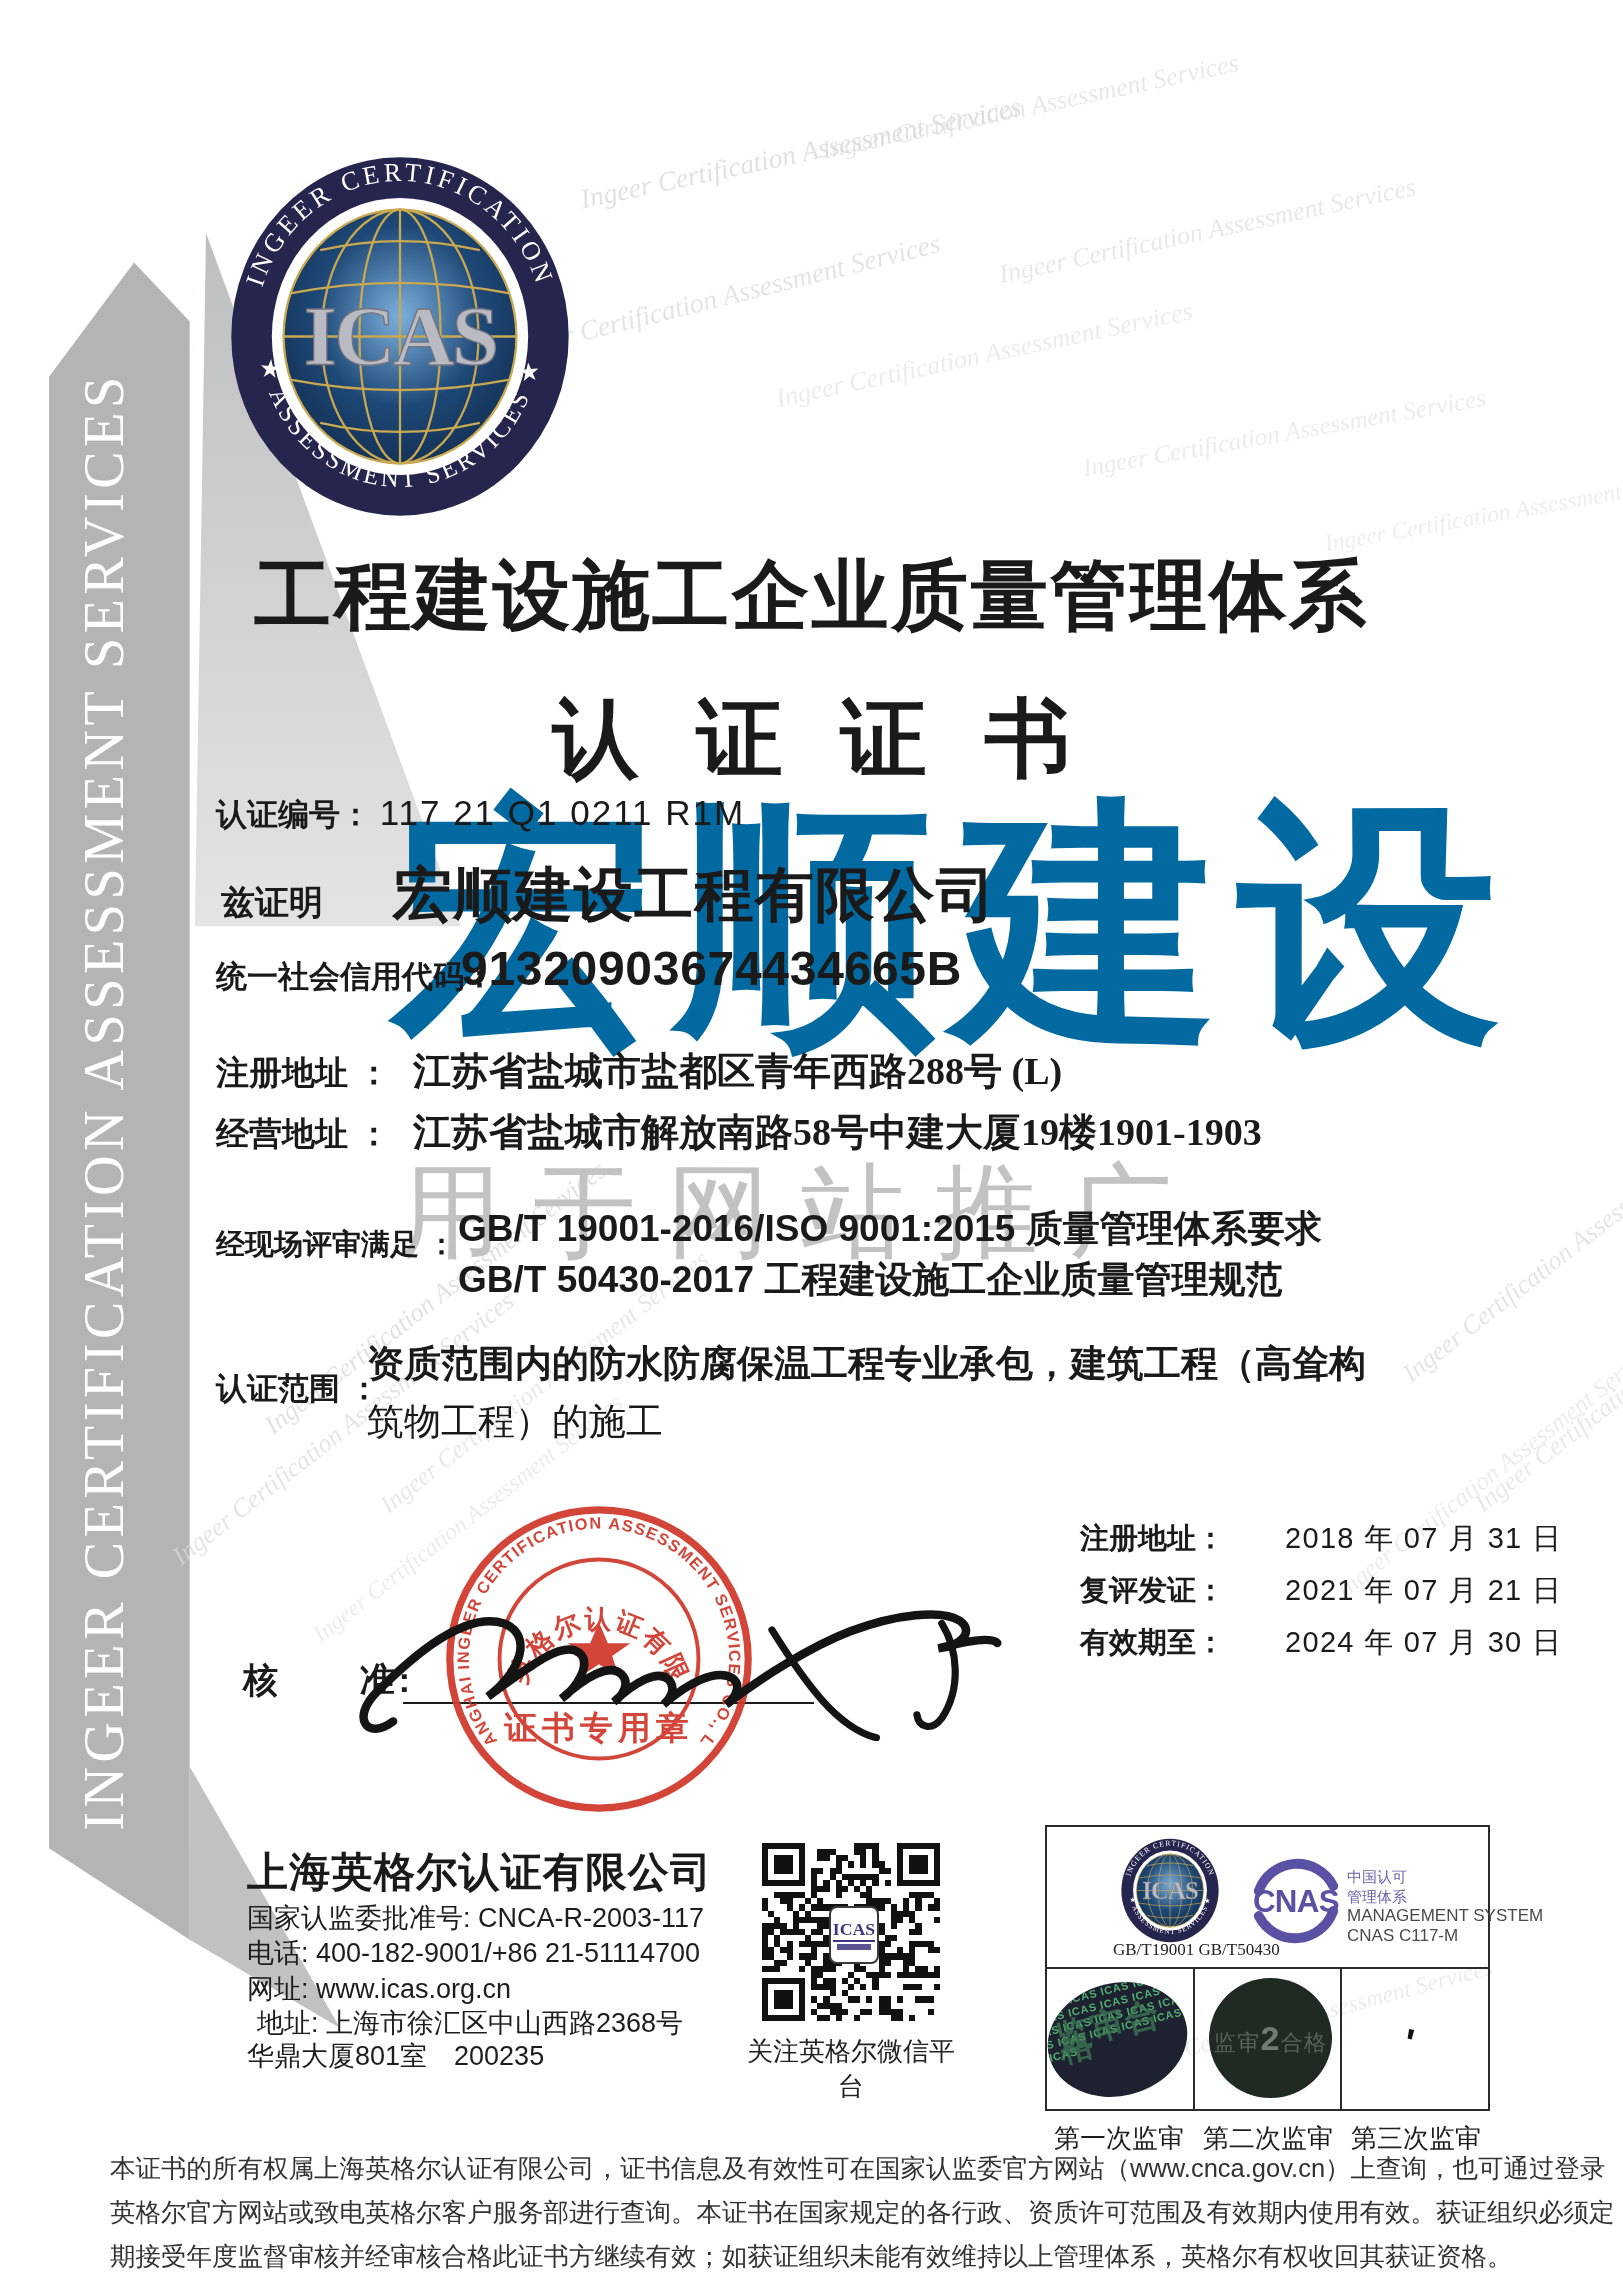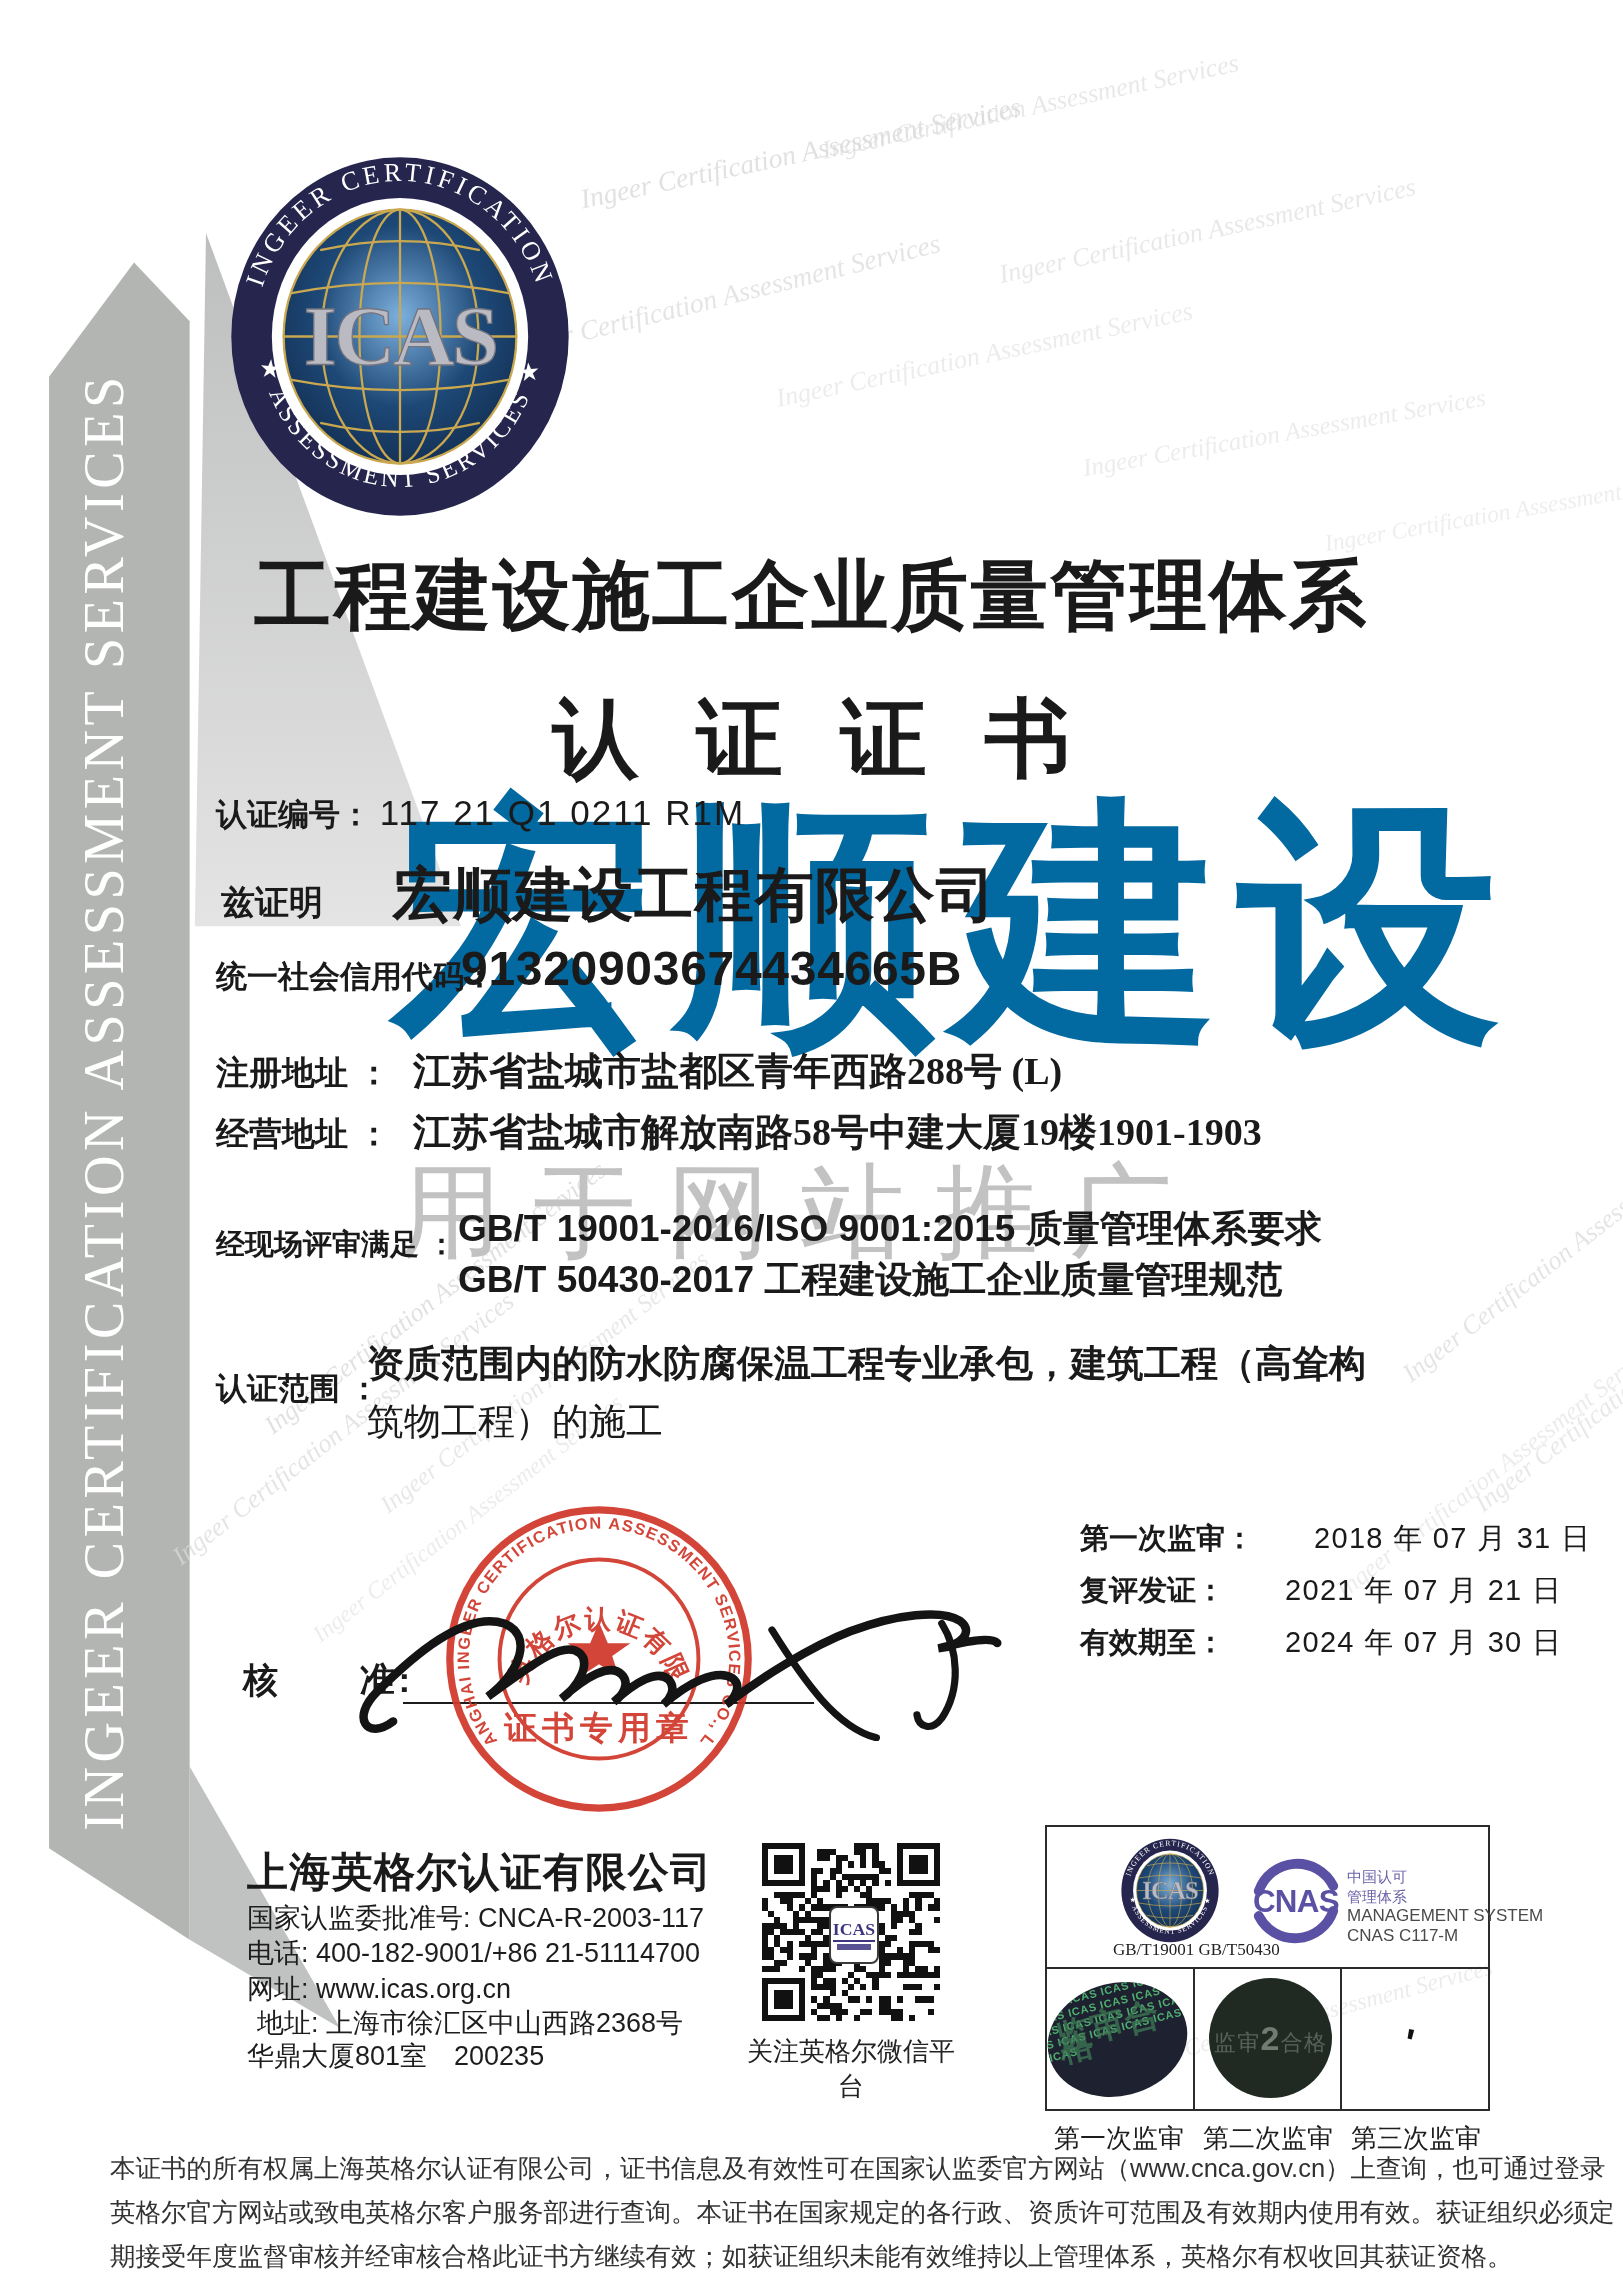--- a/index.html
+++ b/index.html
@@ -194,21 +194,21 @@
 
   <div class="abs audit-lbl z2">经现场评审满足 ：</div>
   <div class="abs audit-line1 z2">GB/T 19001-2016/ISO 9001:2015 质量管理体系要求</div>
   <div class="abs audit-line2 z2">GB/T 50430-2017 工程建设施工企业质量管理规范</div>
 
   <div class="abs scope-lbl z2">认证范围 ：</div>
   <div class="abs scope-line1 z2">资质范围内的防水防腐保温工程专业承包，建筑工程（高耸构</div>
   <div class="abs scope-line2 z2">筑物工程）的施工</div>
 
   <div class="abs date-row d1 z2">
-    <span>第一次监审：</span>
+    <span>注册地址：</span>
     <span class="date-val date-val-inline">2018 年 07 月 31 日</span>
   </div>
   <div class="abs date-row d2 z2">
     <span>复评发证：</span>
     <span class="date-val date-val-inline">2021 年 07 月 21 日</span>
   </div>
   <div class="abs date-row d3 z2">
     <span>有效期至：</span>
     <span class="date-val date-val-inline">2024 年 07 月 30 日</span>
   </div>

